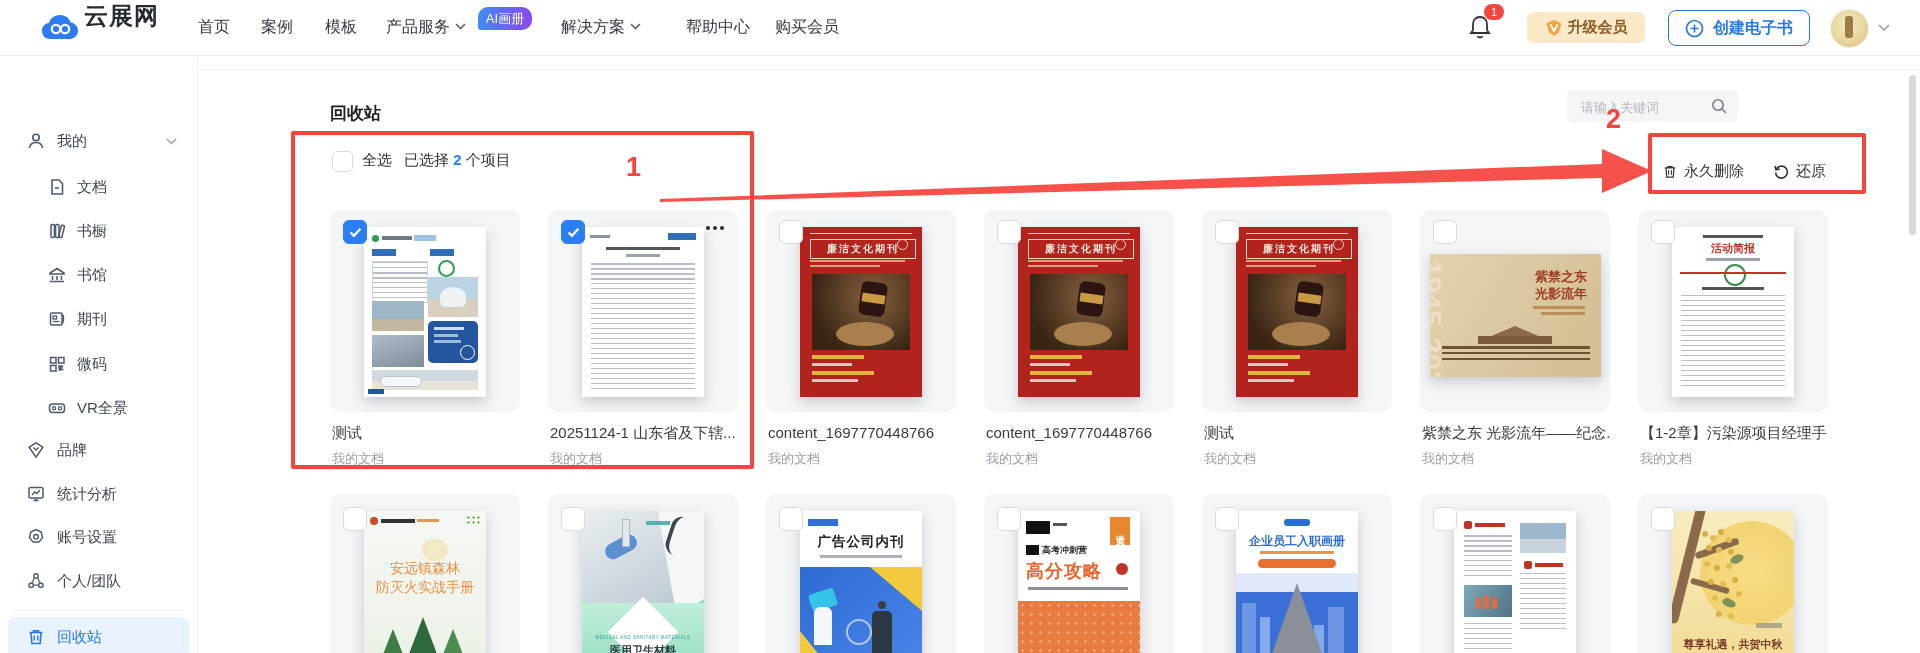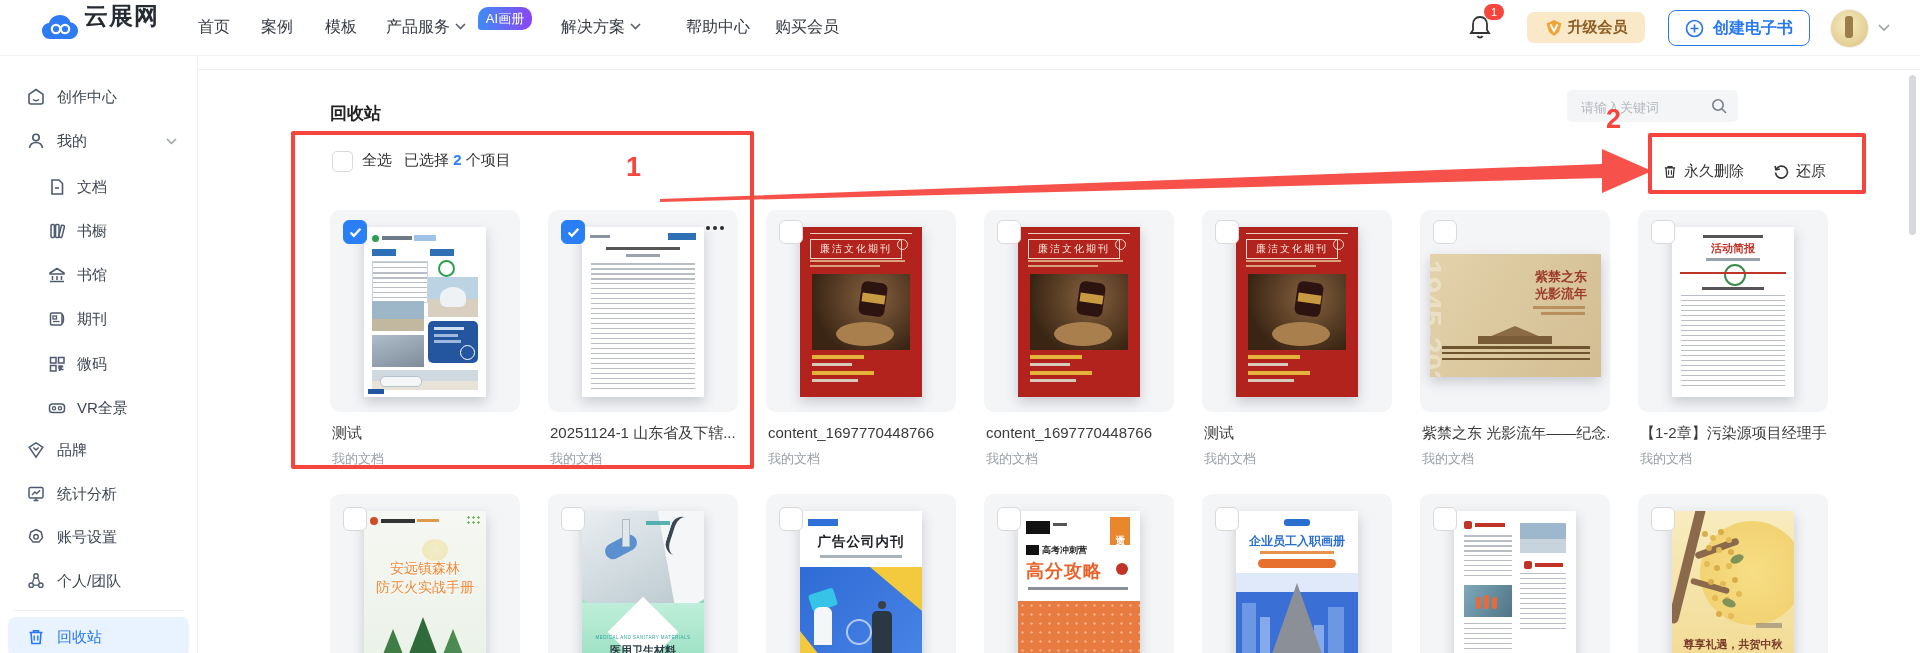--- a/index.html
+++ b/index.html
@@ -56,22 +56,22 @@
   .thumb{position:absolute;left:34px;top:17px;width:122px;height:170px;background:#fff;
          box-shadow:0 5px 12px rgba(40,50,70,.22);overflow:hidden;}
   .card-title{position:absolute;left:2px;top:214px;width:188px;font-size:15px;color:#3a3a3a;white-space:nowrap;overflow:hidden;}
   .card-sub{position:absolute;left:2px;top:240px;font-size:13px;color:#9aa0a8;}
   .dots{position:absolute;left:158px;top:13px;width:22px;height:10px;display:flex;gap:3px;align-items:center;}
   .dots i{width:4px;height:4px;border-radius:50%;background:#2b2b2b;display:block;}
   .txtlines{background:repeating-linear-gradient(#b9bec6 0 1.5px,transparent 1.5px 5px);}
   
   .mag{background:#b3231d;}
   .mag .mtop{position:absolute;left:10px;top:6px;width:102px;height:1px;background:#e8d2c2;}
-  .mag .mtitle{position:absolute;left:10px;top:12px;padding:2px 9px;border:1px solid #efd9c9;color:#f6e9de;
-               font-size:10px;letter-spacing:2px;white-space:nowrap;}
+  .mag .mtitle{position:absolute;left:10px;top:12px;padding:2px 16px;border:1px solid #efd9c9;color:#f6e9de;
+               font-size:10px;letter-spacing:2px;white-space:nowrap;font-weight:bold;}
   .mag .mlogo{position:absolute;left:97px;top:12px;width:9px;height:9px;border:1px solid #efd9c9;border-radius:50%;}
   .mag .msub1{position:absolute;left:10px;top:33px;width:95px;height:2px;background:#d8a27c;}
   .mag .msub2{position:absolute;left:10px;top:38px;width:70px;height:2px;background:#d8a27c;}
   .mag .mphoto{position:absolute;left:12px;top:47px;width:98px;height:76px;
                background:radial-gradient(circle at 62% 30%,#86623f,#3a2514 75%);}
   .mag .ghead{position:absolute;left:48px;top:8px;width:26px;height:34px;background:#2e1410;border-radius:6px;transform:rotate(8deg);}
   .mag .gband{position:absolute;left:50px;top:20px;width:23px;height:9px;background:#c89b43;transform:rotate(8deg);}
   .mag .gbase{position:absolute;left:24px;top:48px;width:58px;height:24px;border-radius:50%;background:#a97f4e;}
   .mag .my1{position:absolute;left:12px;top:128px;width:52px;height:4px;background:#e3b33c;}
   .mag .my2{position:absolute;left:12px;top:136px;width:40px;height:3px;background:#d8cabb;}
@@ -135,27 +135,20 @@
         <i></i>
       </div>
     <svg class="abs" style="left:1878px;top:24px" width="12" height="8" viewBox="0 0 12 8">
         <path d="M1 1l5 5 5-5" stroke="#9aa0a8" stroke-width="1.6" fill="none"></path>
       </svg>
   </div>
 
   <div id="sidebar">
     <div class="active-pill"></div>
 
-    <div class="side-item" style="top:28px">
-      <svg class="ic" viewBox="0 0 20 20">
-          <path d="M10 2.5l7 4.8V15a2 2 0 0 1-2 2H5a2 2 0 0 1-2-2V7.3z" fill="none" stroke="#4d5a70" stroke-width="1.6"></path>
-          <path d="M7 12.5c2 1.6 4 1.6 6 0" fill="none" stroke="#4d5a70" stroke-width="1.6"></path>
-        </svg>
-      <span class="lb">创作中心</span>
-    </div>
 
     <div class="side-item" style="top:72px">
       <svg class="ic" viewBox="0 0 20 20">
           <circle cx="10" cy="6.5" r="3.2" fill="none" stroke="#4d5a70" stroke-width="1.6"></circle>
           <path d="M3.5 17c.5-3.6 3-5.5 6.5-5.5s6 1.9 6.5 5.5" fill="none" stroke="#4d5a70" stroke-width="1.6"></path>
         </svg>
       <span class="lb">我的</span>
       <svg class="abs" style="left:166px;top:11px" width="11" height="7" viewBox="0 0 11 7">
           <path d="M1 1l4.5 4.5L10 1" stroke="#9aa0a8" stroke-width="1.5" fill="none"></path>
         </svg>

